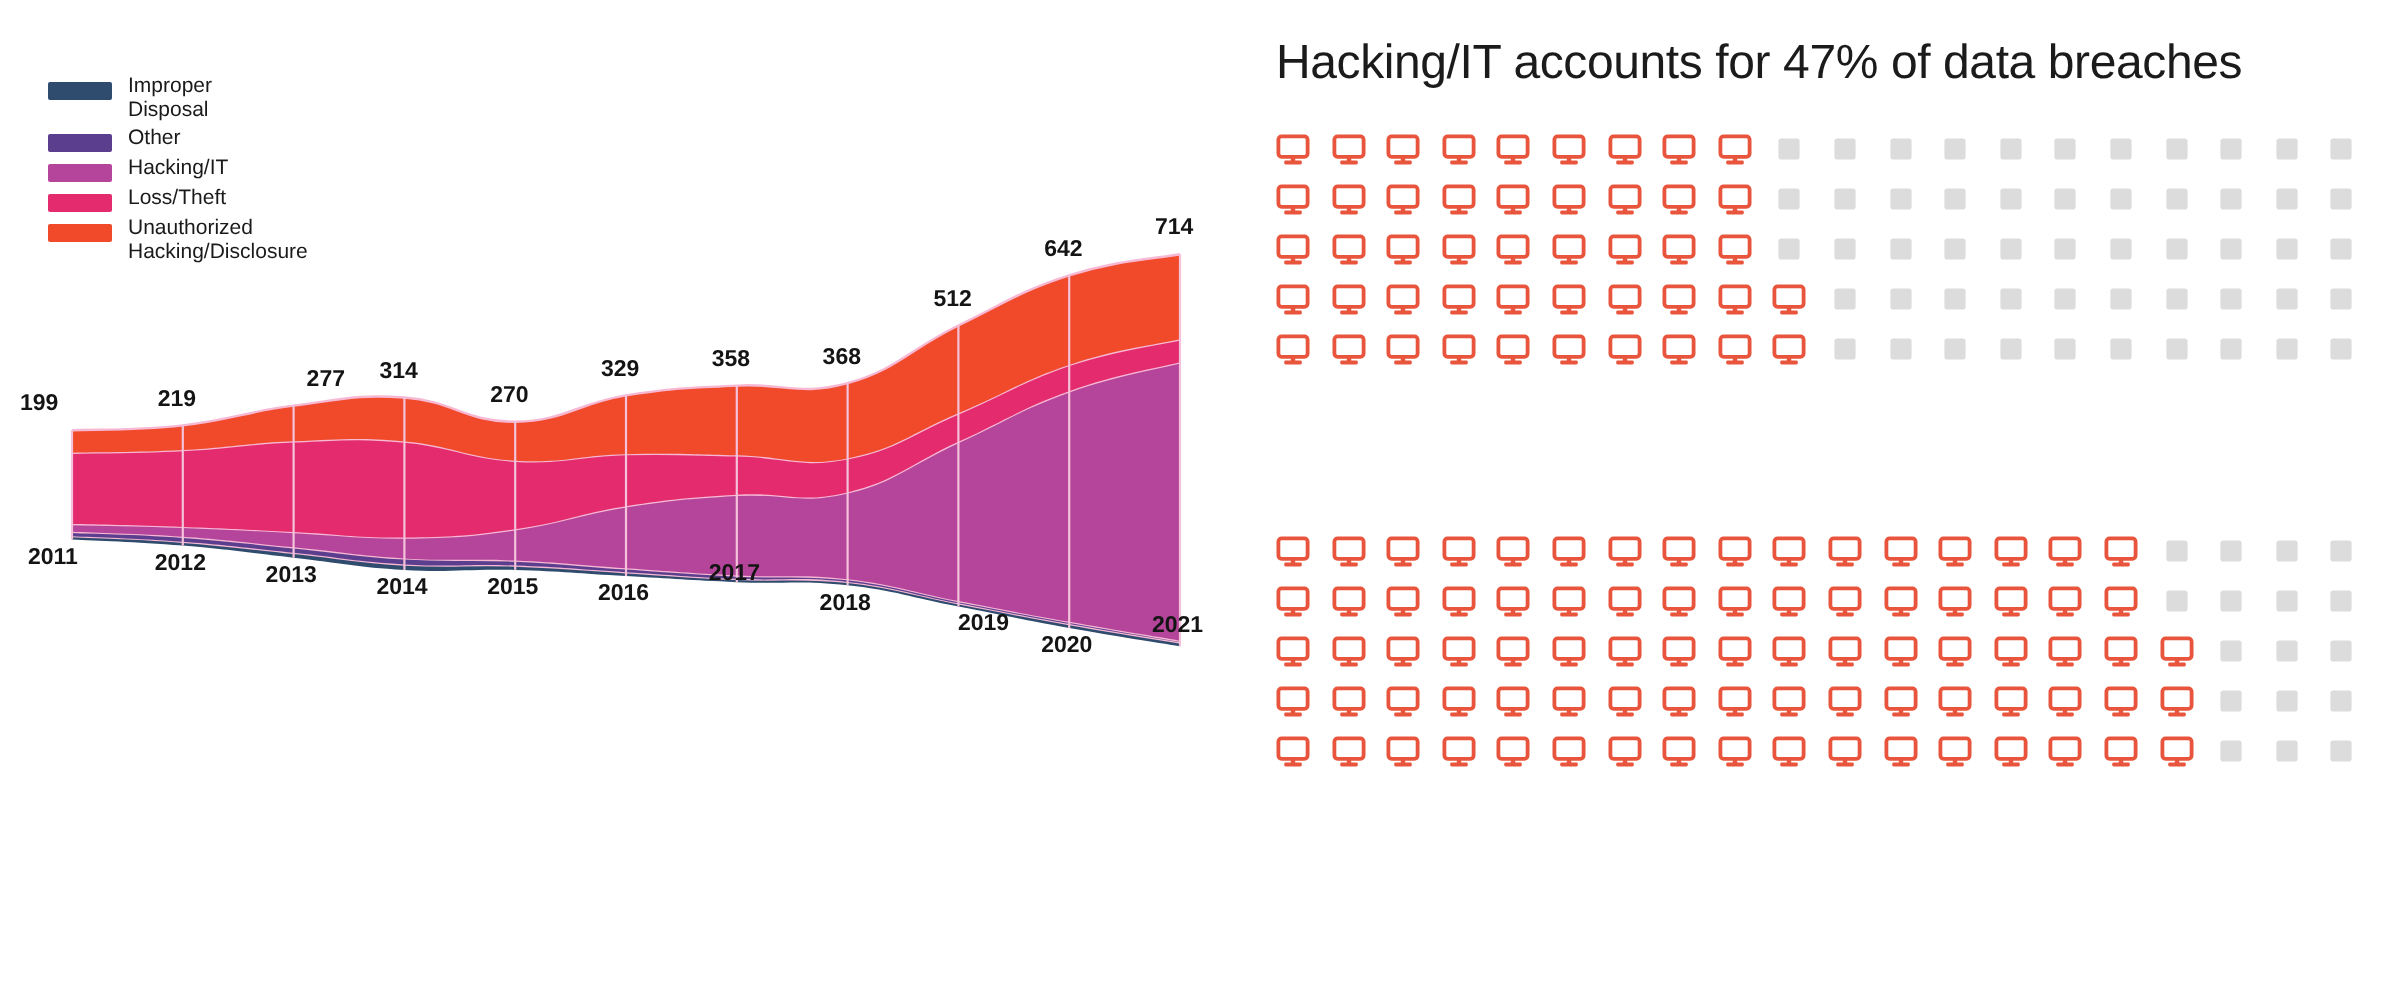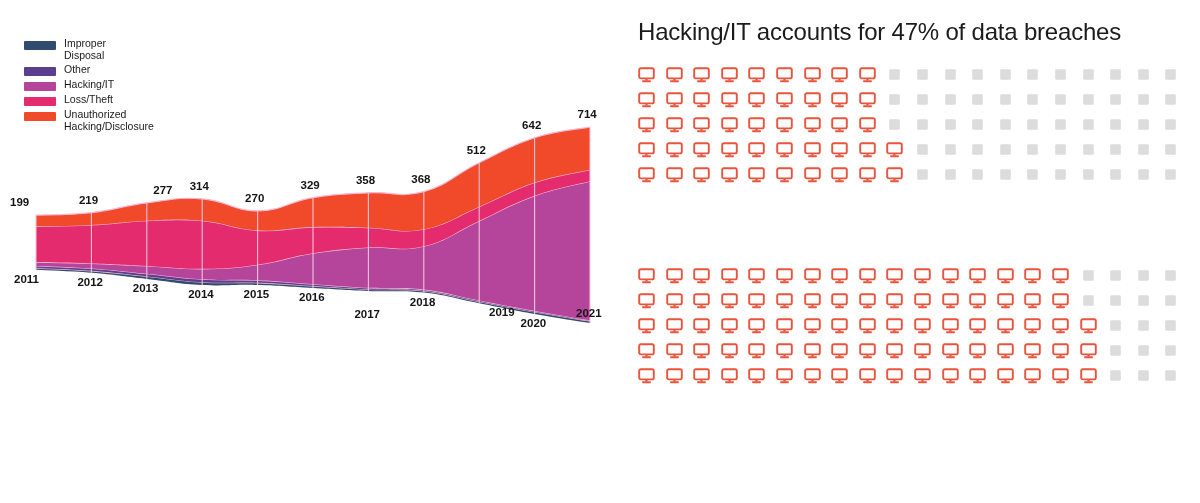--- a/index.html
+++ b/index.html
@@ -119,23 +119,23 @@
         <div class="val-label" style="left: 522.1px; top: 118.715px;">642</div>
         <div class="val-label" style="left: 577.5px; top: 108.1px;">714</div>
       </div>
     <div id="year-labels">
         <div class="year-label" style="left: 14px; top: 272.725px;">2011</div>
         <div class="year-label" style="left: 77.4px; top: 275.775px;">2012</div>
         <div class="year-label" style="left: 132.8px; top: 281.875px;">2013</div>
         <div class="year-label" style="left: 188.2px; top: 287.975px;">2014</div>
         <div class="year-label" style="left: 243.6px; top: 287.975px;">2015</div>
         <div class="year-label" style="left: 299px; top: 291.025px;">2016</div>
-        <div class="year-label" style="left: 354.4px; top: 308px;">2017</div>
+        <div class="year-label" style="left: 354.4px; top: 281px;">2017</div>
         <div class="year-label" style="left: 409.8px; top: 295.6px;">2018</div>
-        <div class="year-label" style="left: 489px; top: 306.275px;">2019</div>
+        <div class="year-label" style="left: 479px; top: 306.275px;">2019</div>
         <div class="year-label" style="left: 520.6px; top: 316.95px;">2020</div>
         <div class="year-label" style="left: 576px; top: 307px;">2021</div>
       </div>
   </div>
 
   <div id="waffle-panel">
 
     <div class="waffle-block" id="waffle-0" style="top:18px;">
       <div class="waffle-title">Hacking/IT accounts for 47% of data breaches</div>
       <div class="waffle-grid">

